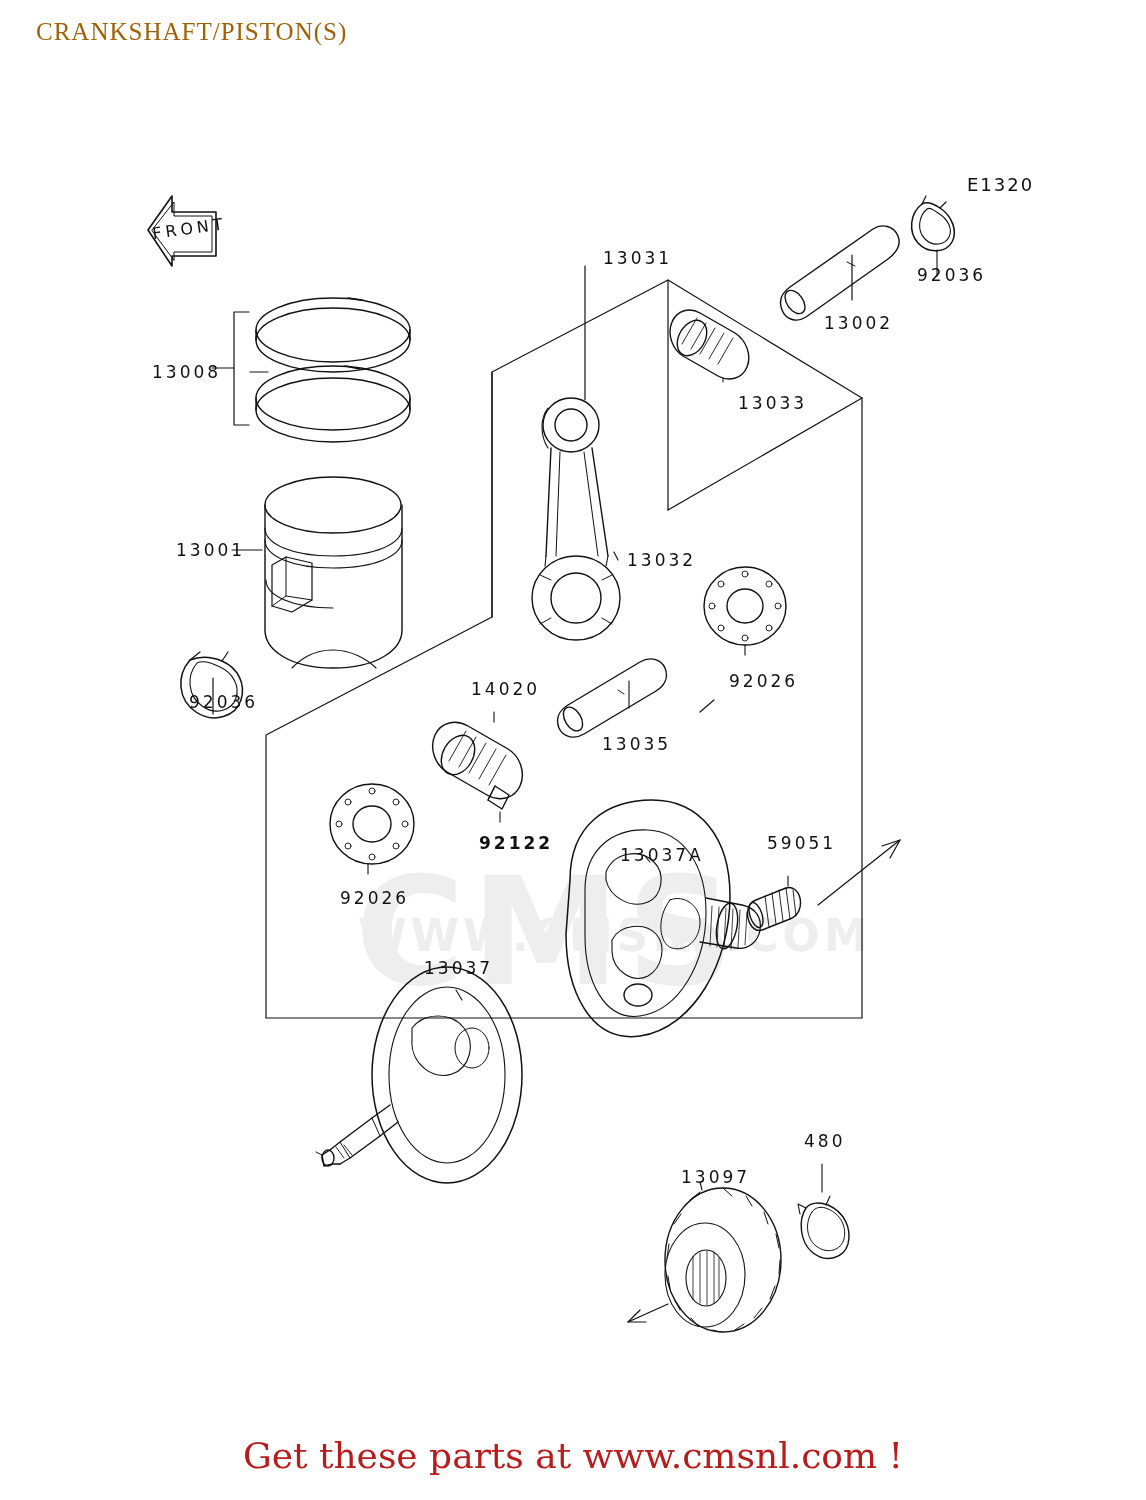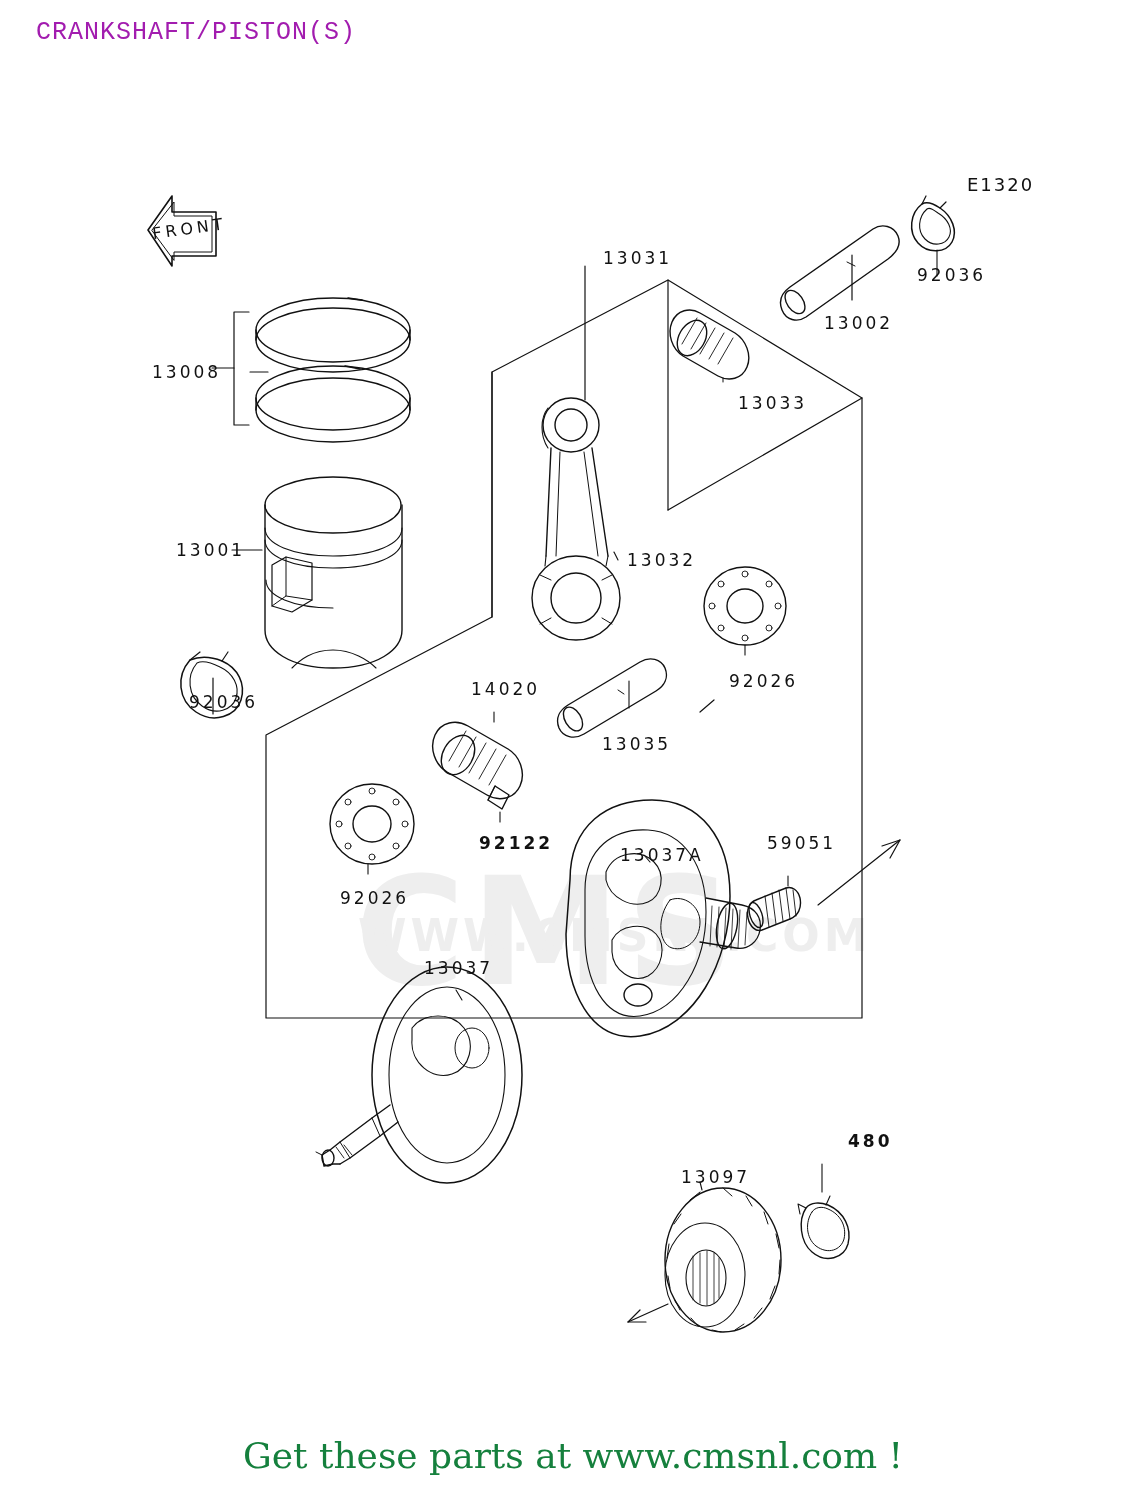--- a/index.html
+++ b/index.html
@@ -14,22 +14,22 @@
     font-family: "DejaVu Sans", sans-serif;
     color: #000000;
     overflow: hidden;
   }
   #page-title {
     position: absolute;
     left: 36px;
     top: 18px;
     font-size: 25px;
     letter-spacing: 1px;
-    color: #a21caf;
-    font-family: Liberation Mono, monospace;
+    color: #a16207;
+    font-family: Liberation Serif, serif;
     white-space: nowrap;
   }
   #diagram-area {
     position: absolute;
     left: 0;
     top: 0;
     width: 1146px;
     height: 1500px;
   }
   svg.diagram {
@@ -50,21 +50,21 @@
     letter-spacing: 2px;
   }
   #footer-note {
     position: absolute;
     left: 0;
     top: 1435px;
     width: 1146px;
     text-align: center;
     font-size: 36px;
     font-family: "DejaVu Serif", serif;
-    color: #15803d;
+    color: #b91c1c;
     white-space: nowrap;
   }
   .watermark {
     position: absolute;
     color: #eeeeee;
     font-family: "DejaVu Sans", sans-serif;
     font-weight: bold;
     user-select: none;
   }
   #wm-cms {
@@ -381,18 +381,18 @@
   <div class="label" style="left:627px; top:550px;">13032</div>
   <div class="label" style="left:729px; top:671px;">92026</div>
   <div class="label" style="left:189px; top:692px;">92036</div>
   <div class="label" style="left:471px; top:679px;">14020</div>
   <div class="label" style="left:602px; top:734px;">13035</div>
   <div class="label" style="left:479px; top:833px;font-weight:bold;">92122</div>
   <div class="label" style="left:620px; top:845px;">13037A</div>
   <div class="label" style="left:767px; top:833px;">59051</div>
   <div class="label" style="left:340px; top:888px;">92026</div>
   <div class="label" style="left:424px; top:958px;text-align:right;">13037</div>
-  <div class="label" style="left:848px; top:1131px;font-weight:bold;">480</div>
+  <div class="label" style="left:804px; top:1131px;">480</div>
   <div class="label" style="left:681px; top:1167px;">13097</div>
 
 </div>
 
 <div id="footer-note">Get these parts at www.cmsnl.com !</div>
 
 </body></html>

